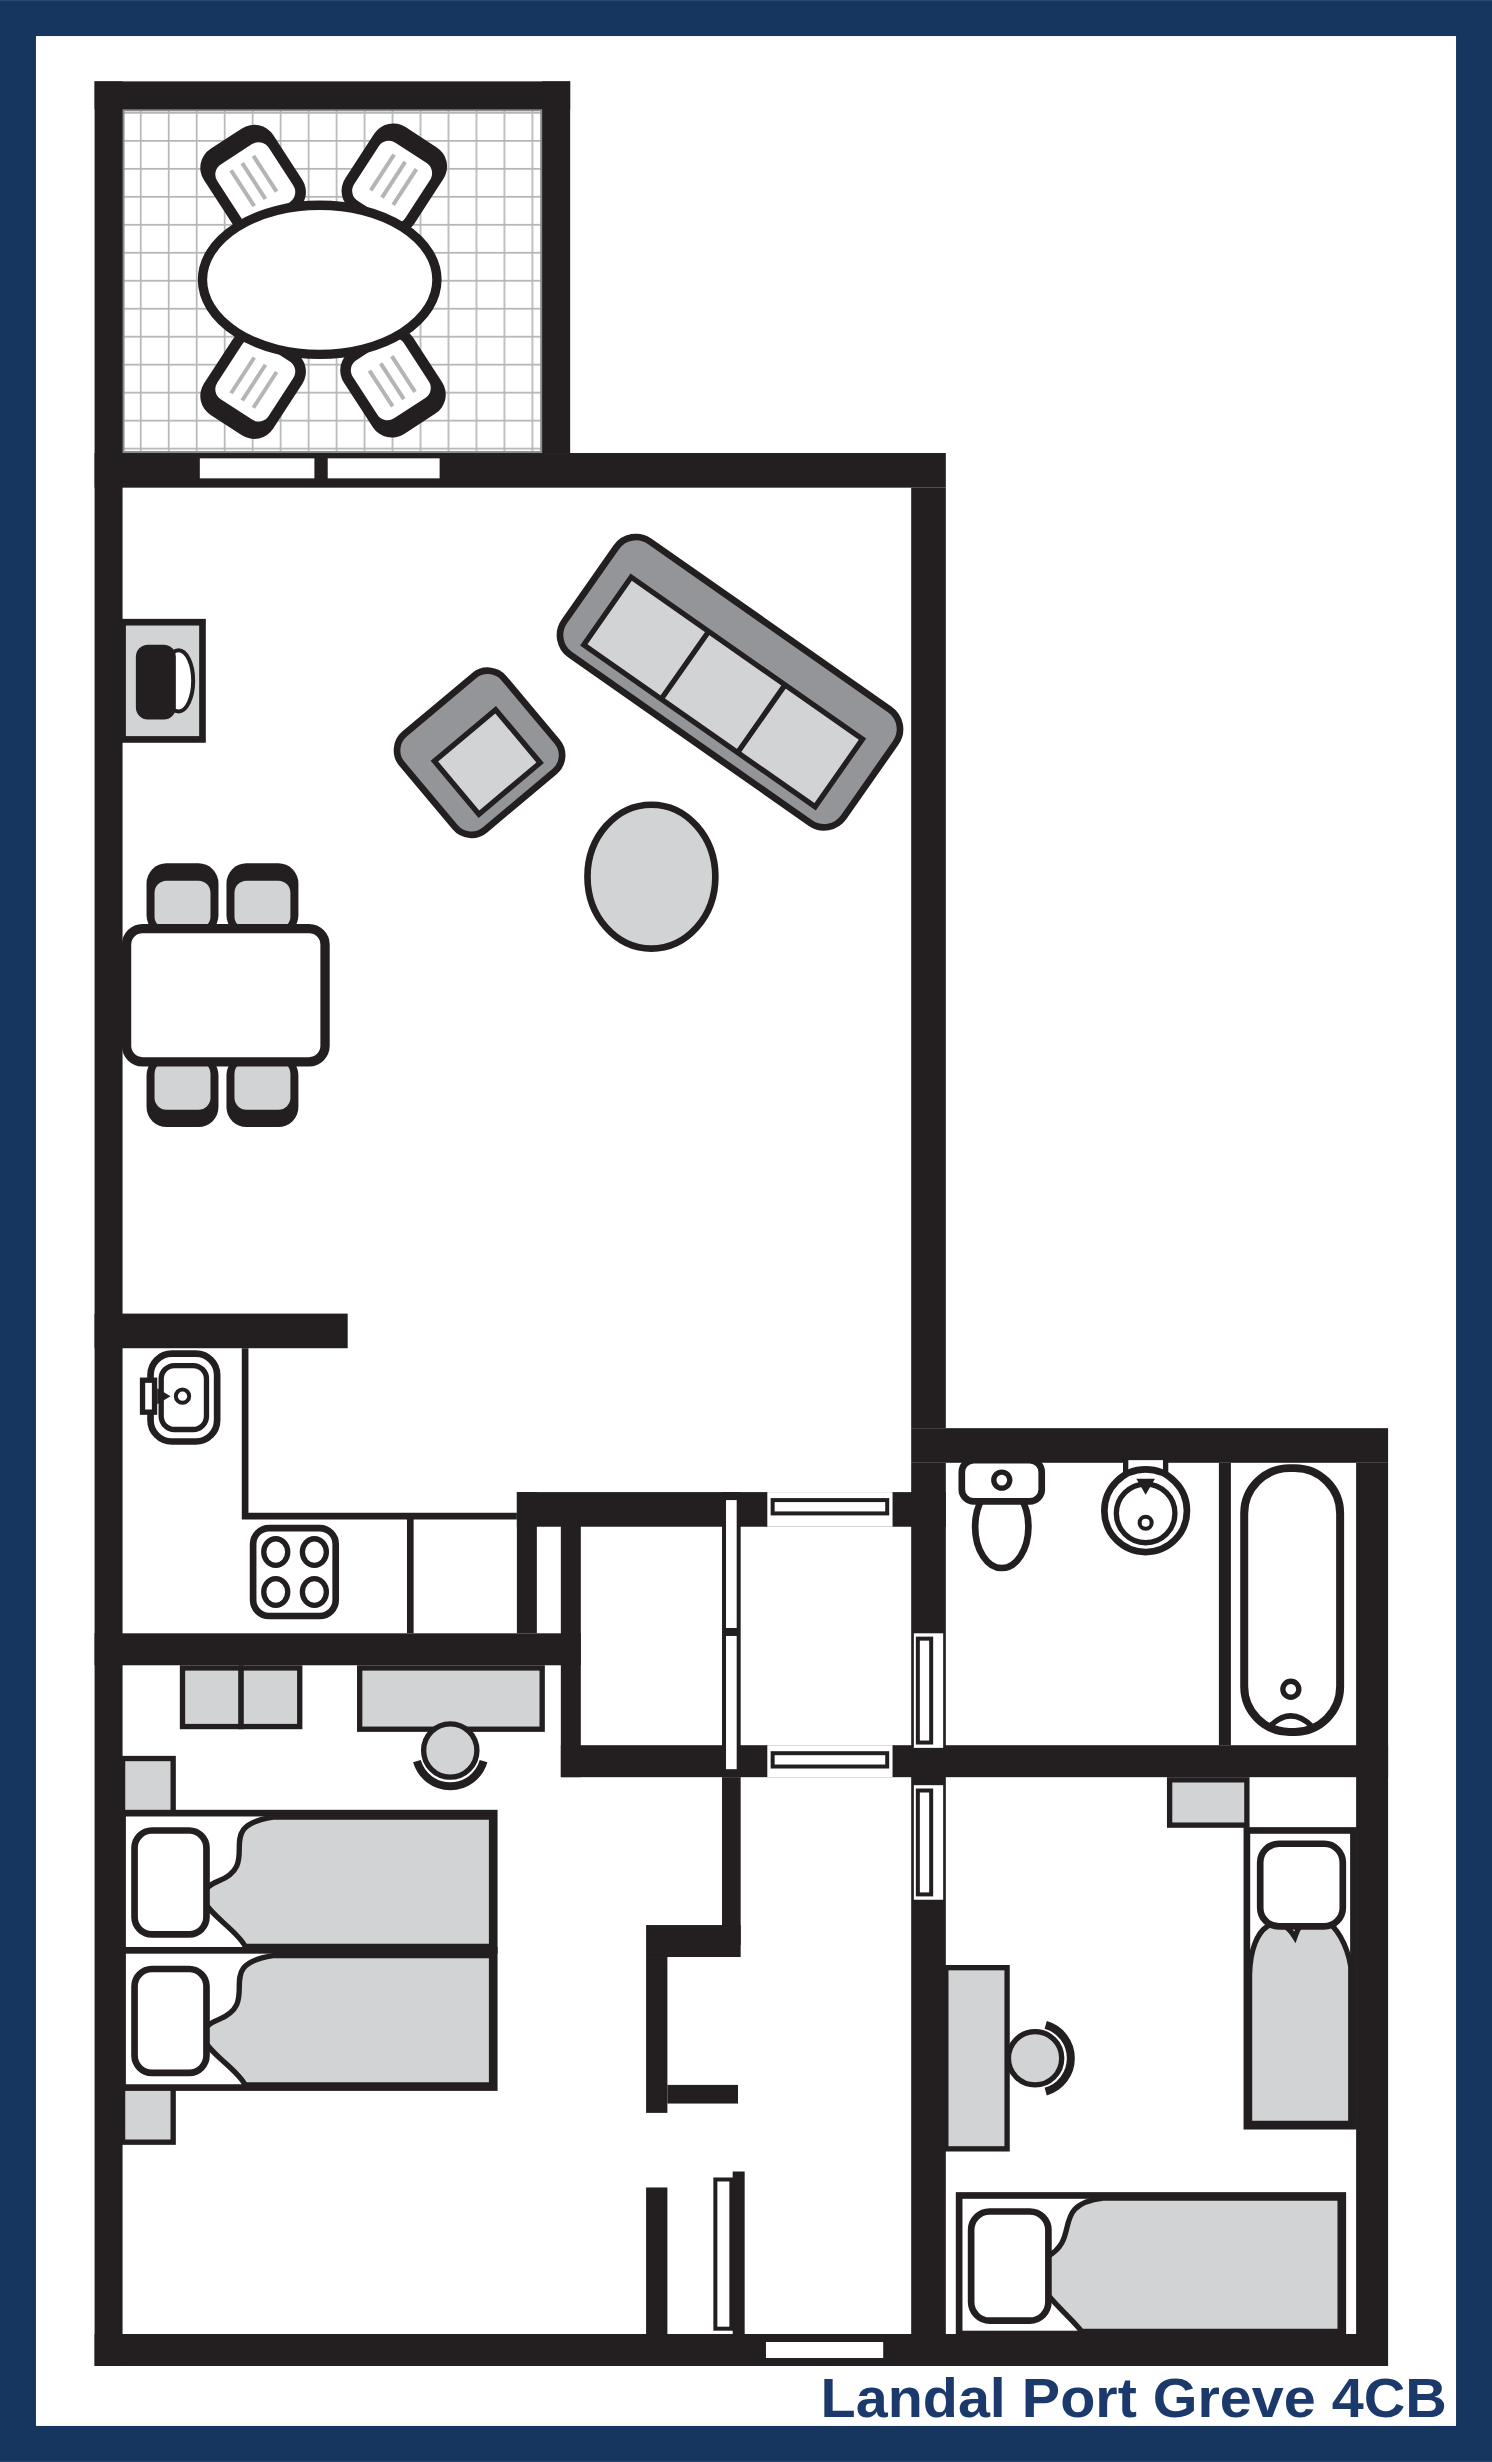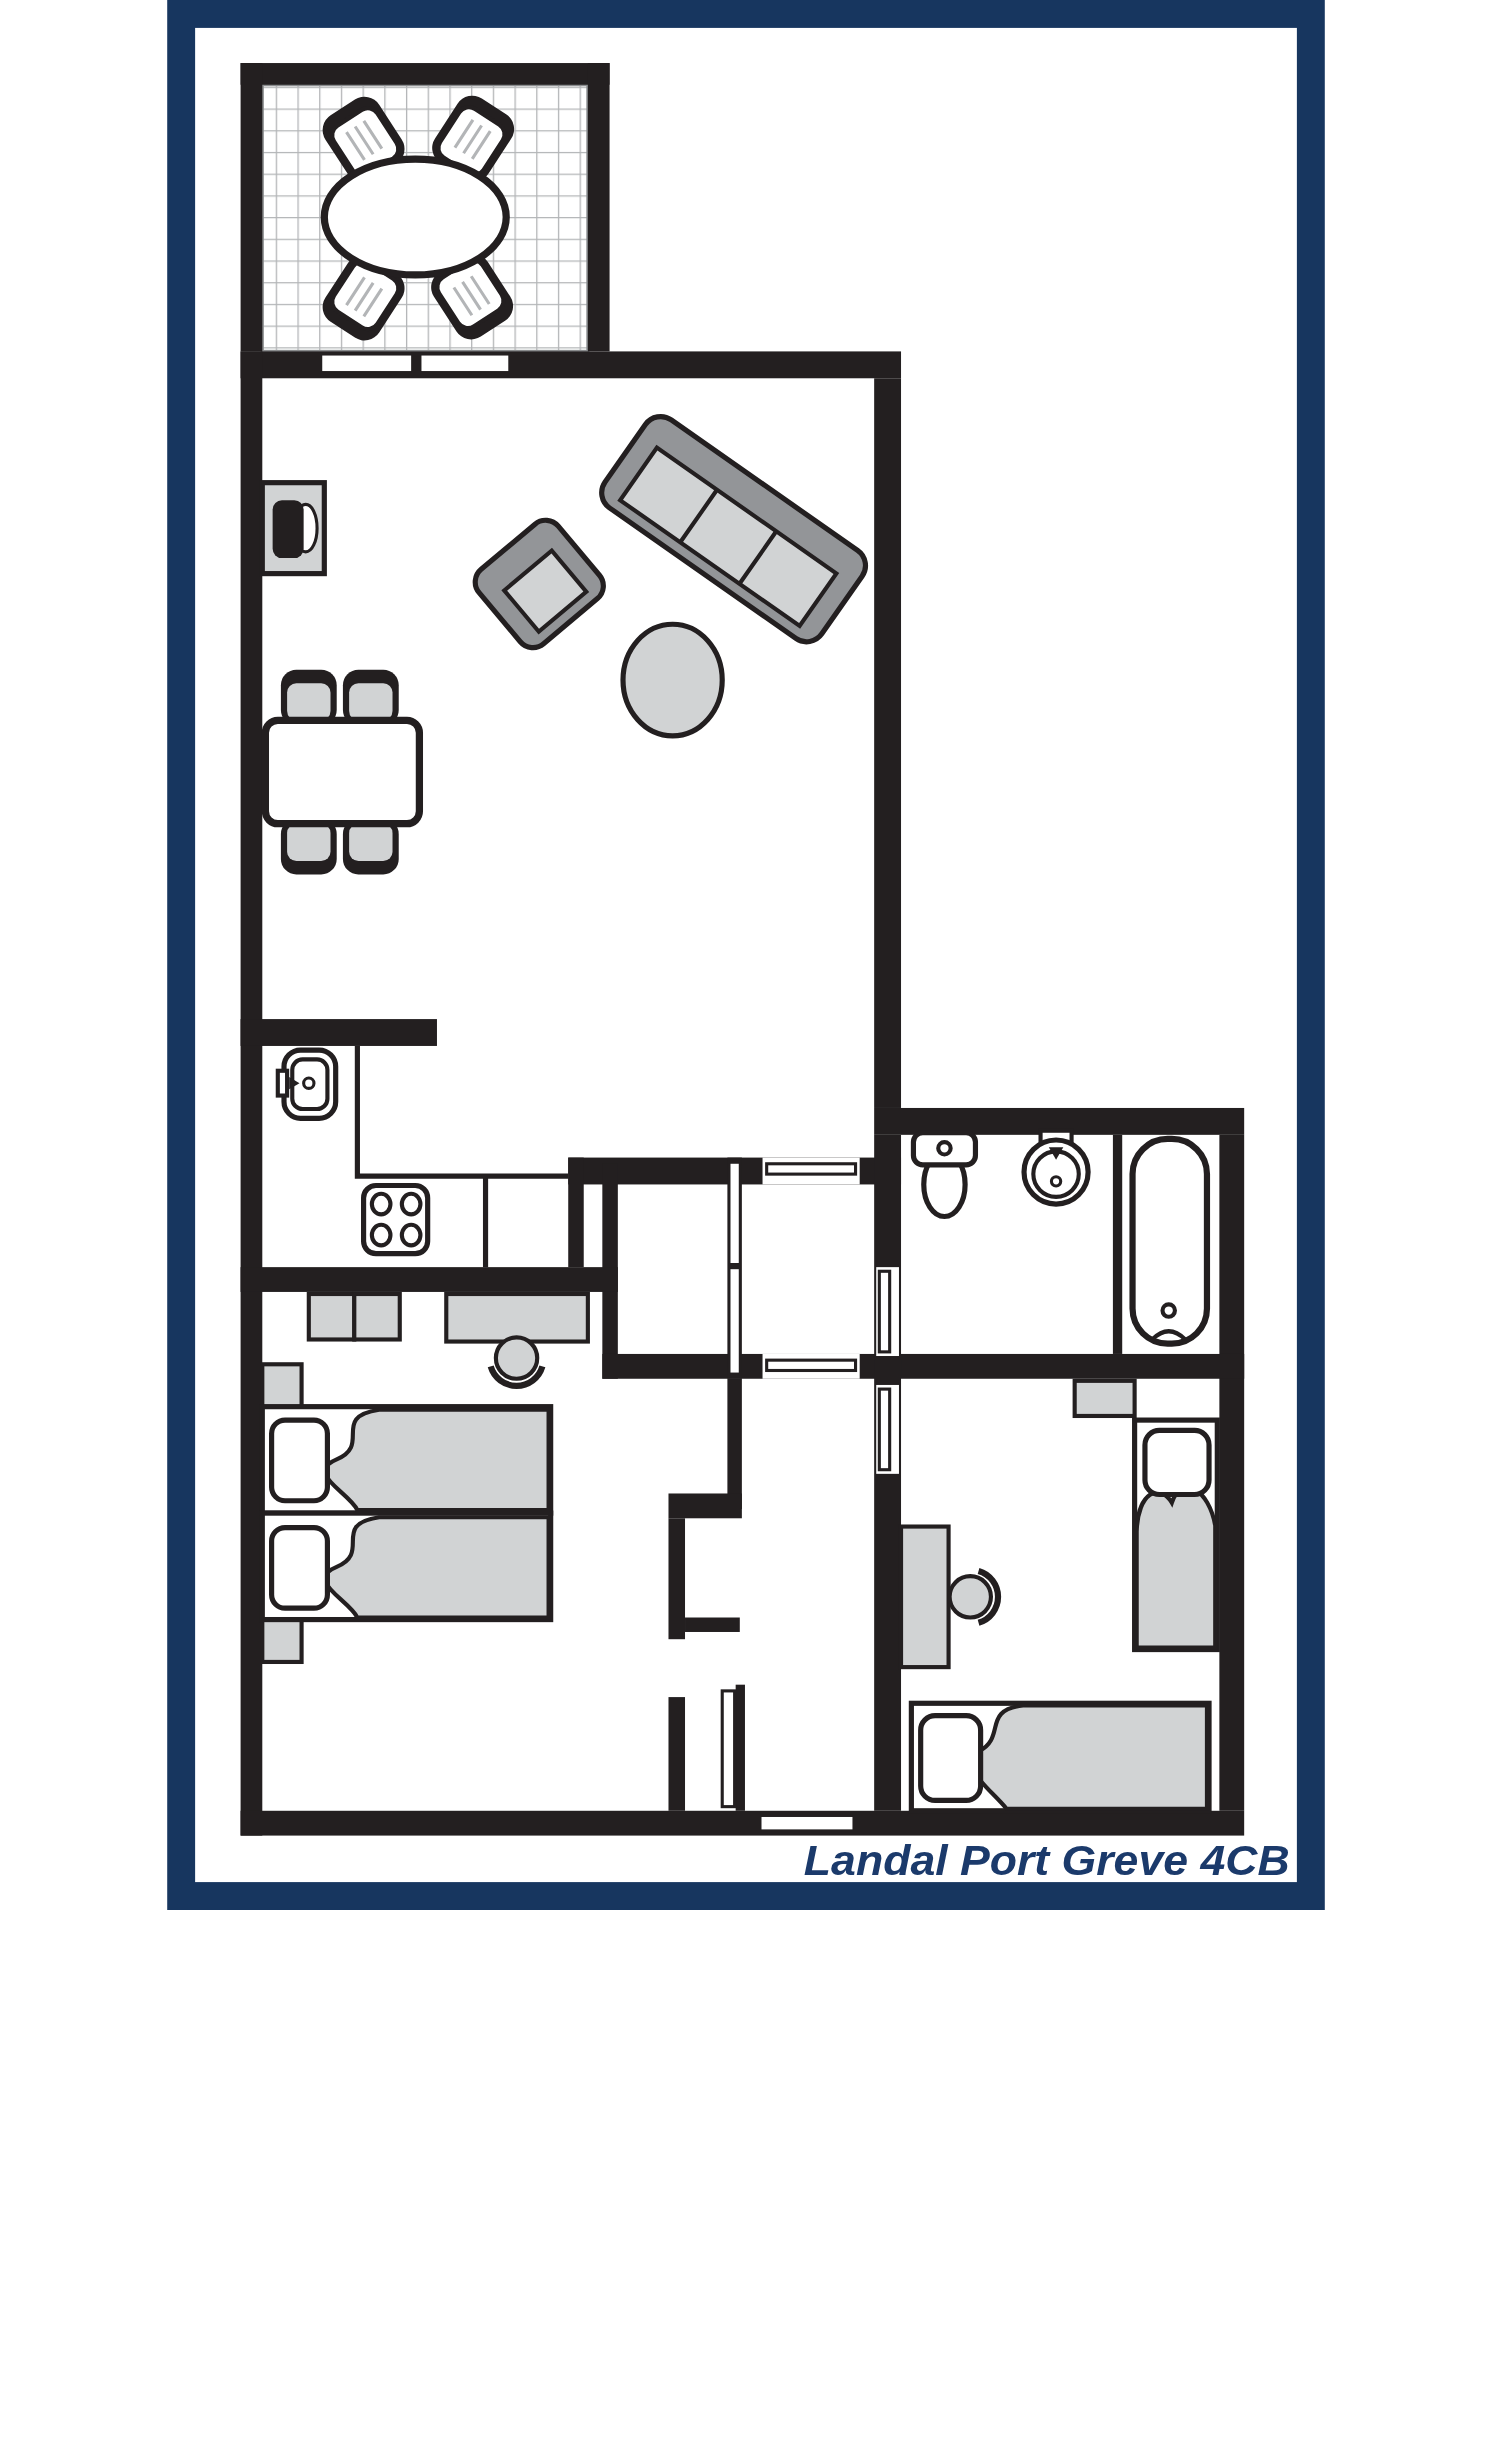--- a/index.html
+++ b/index.html
@@ -1,21 +1,21 @@
 <!DOCTYPE html>
 <html style="--border-navy: #17365f; --text-navy: #1b3a6b; --wall-black: #231f20; --furniture-light: #d1d3d4; --furniture-mid: #939598; --tile-line: #b3b5b7; --background: #ffffff;font-size:10.7px"><head>
 <meta charset="utf-8">
 <style>
   html,body{margin:0;padding:0;}
   body{
     width:1492px;height:2462px;
     background:var(--background,#fff);
     font-family:"Liberation Sans", sans-serif;
   }
-  .page{width:1492px;height:1910px;position:relative;font-style:italic;}
+  .page{width:1492px;height:2462px;position:relative;}
   .page svg{display:block;width:100%;height:100%;}
   .navy{fill:var(--border-navy,#17365f);}
   .paper{fill:var(--background,#ffffff);}
   .wall{fill:var(--wall-black,#231f20);}
   .whitefill{fill:#ffffff;}
   .ink{fill:var(--wall-black,#231f20);}
   .no-fill{fill:none;}
   .stroke-ink{stroke:var(--wall-black,#231f20);}
   .light{fill:var(--furniture-light,#d1d3d4);}
   .tile-line{stroke:var(--tile-line,#b9bbbd);}

